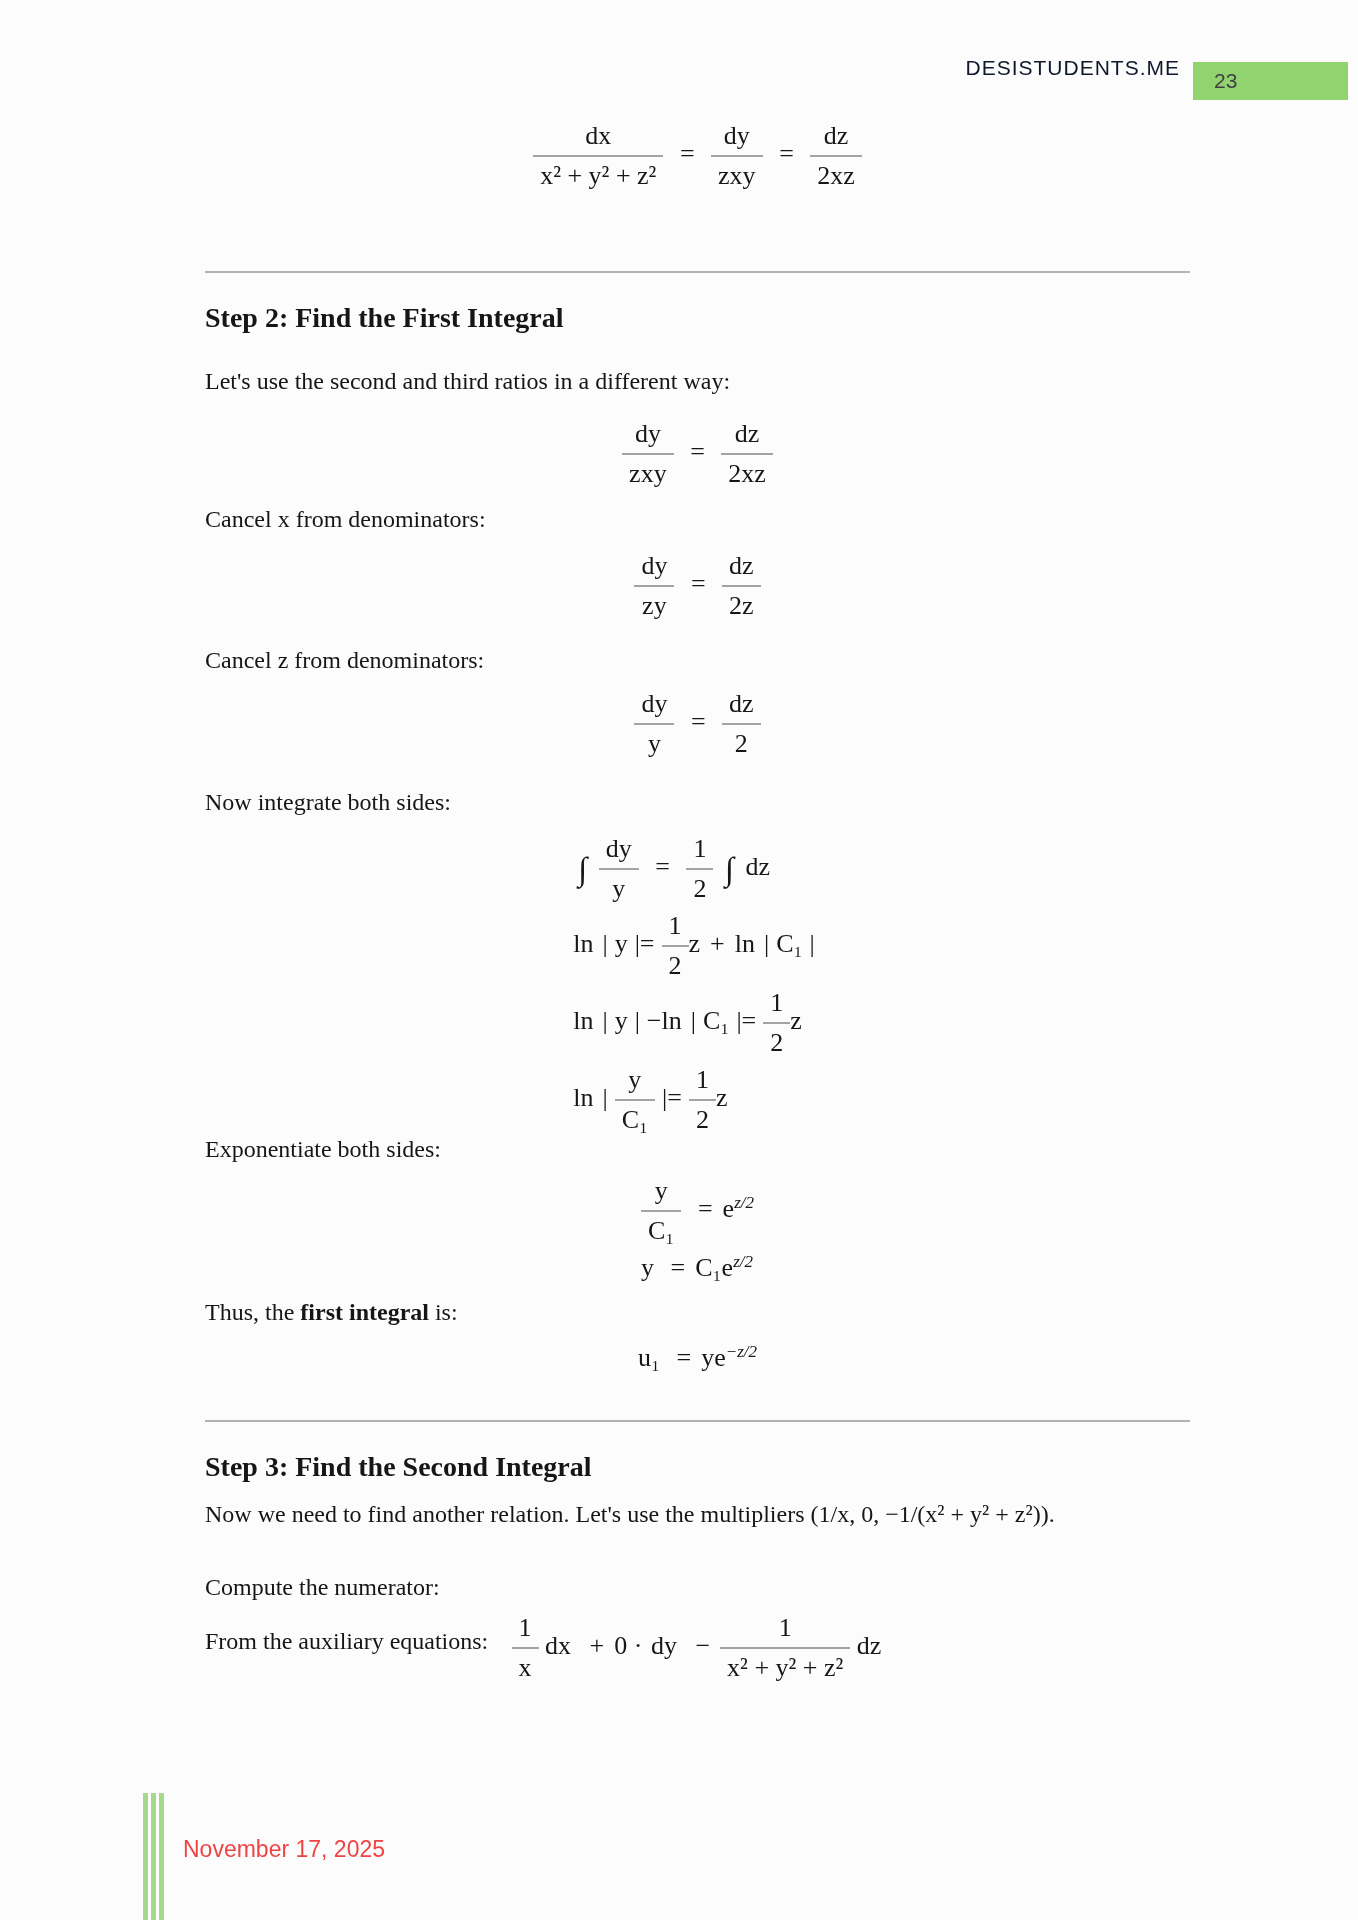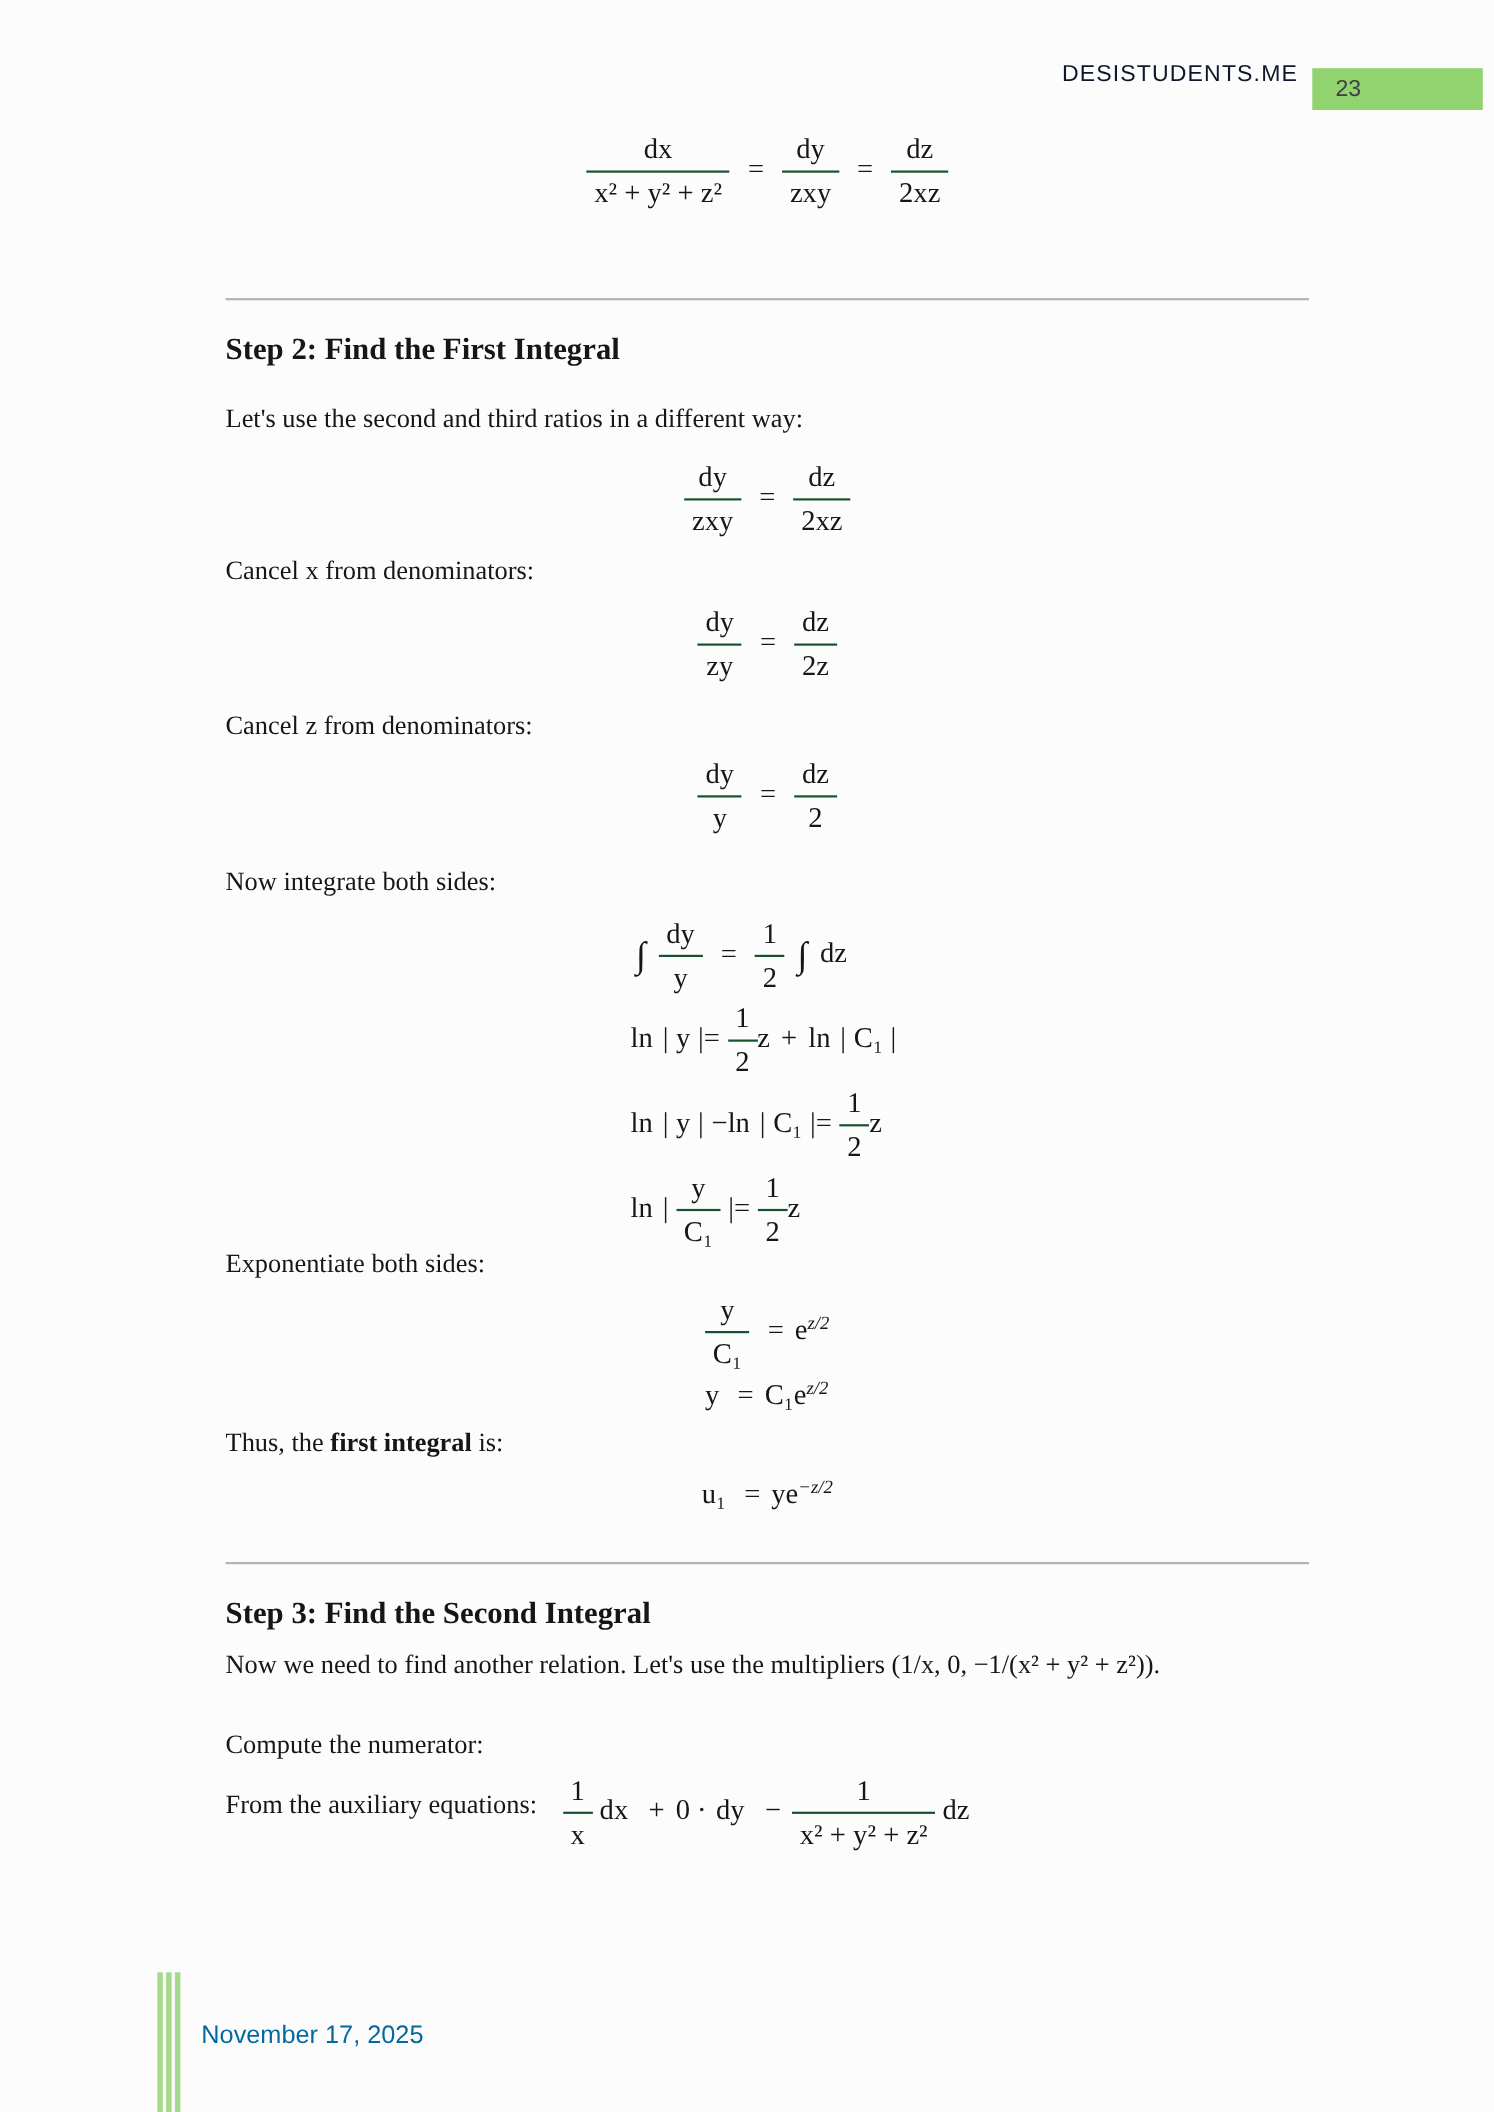--- a/index.html
+++ b/index.html
@@ -18,31 +18,31 @@
   .heading{font-size:28px;font-weight:bold;}
   .rule{position:absolute;left:205px;width:985px;height:2px;background:#b3b3b5;}
 
   .eq{text-align:center;font-size:26px;}
   .m{}
   .rm{font-style:normal;}
   .op{font-style:normal;padding:0 10px;}
   .bar{font-style:normal;padding:0 7px;}
   .frac{display:inline-block;vertical-align:middle;text-align:center;}
   .frac .num{display:block;padding:1px 7px 4px;}
-  .frac .den{display:block;border-top:2px solid #14532d;padding:4px 7px 1px;}
+  .frac .den{display:block;border-top:2px solid #a3a3a3;padding:4px 7px 1px;}
   .int{font-style:normal;font-size:33px;vertical-align:middle;padding:0 5px;}
   sup.e{font-size:17px;font-style:italic;vertical-align:9px;}
   .aln{display:inline-block;text-align:left;}
   .aln .row{margin:5px 0;}
   .tok{margin-right:2px;}
 
   .bars{position:absolute;left:143px;top:1793px;height:127px;display:flex;gap:3px;}
   .bars div{width:5px;height:100%;background:#a5d98c;}
   .date{position:absolute;left:183px;top:1836px;
-        font-family:"Liberation Sans", sans-serif;font-size:23px;color:#0369a1;}
+        font-family:"Liberation Sans", sans-serif;font-size:23px;color:#ef4444;}
 </style>
 </head>
 <body>
 
 <div class="page">
 
   <div class="brand">DESISTUDENTS.ME</div>
   <div class="pagenum"><span>23</span></div>
 
   <div class="blk eq" style="top:120px">

